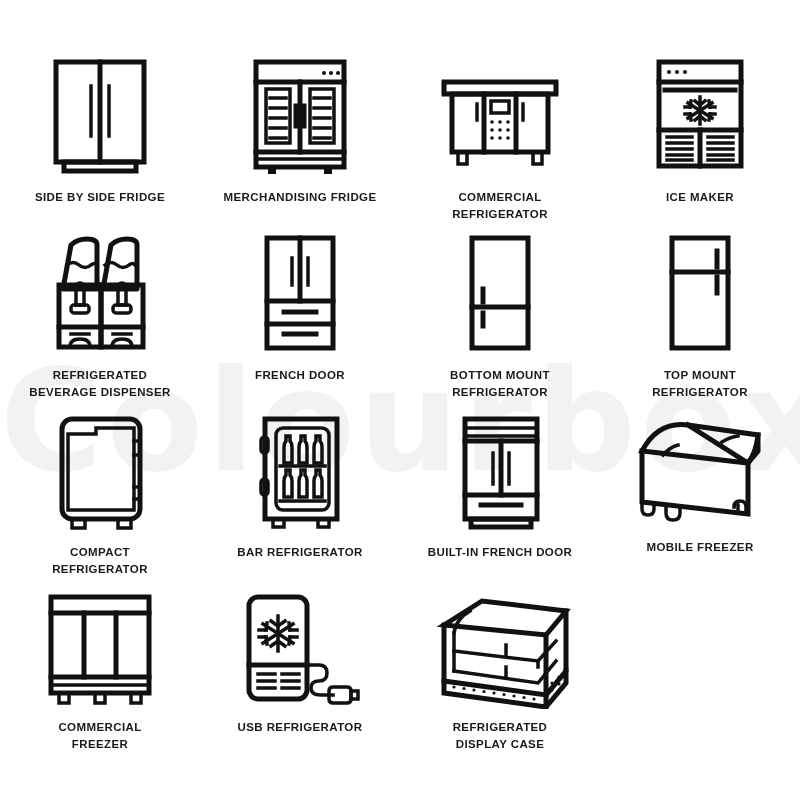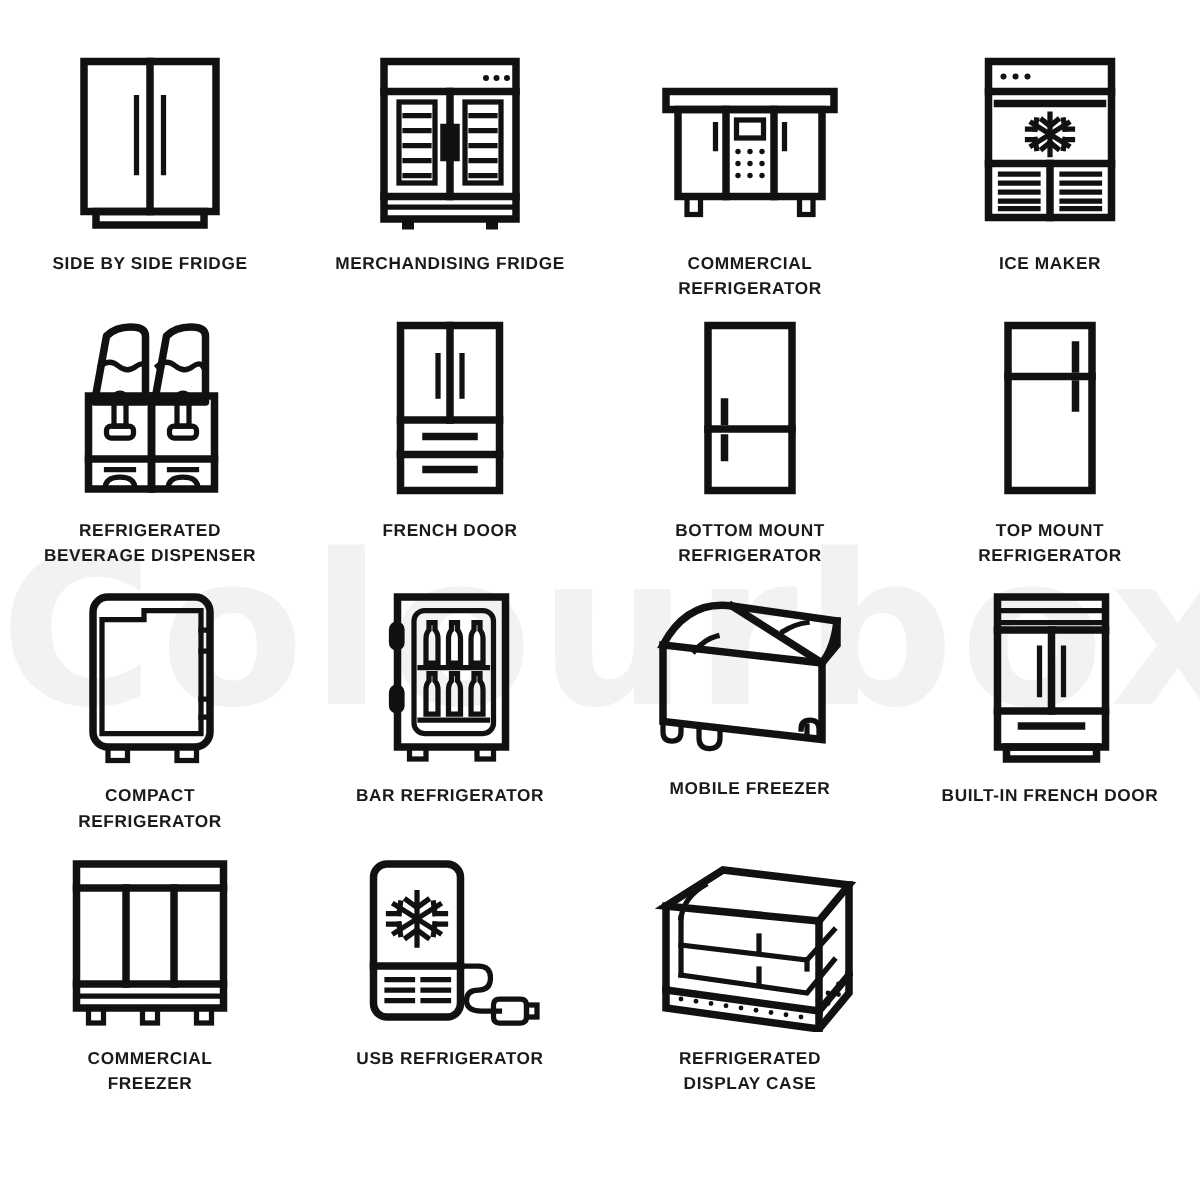--- a/index.html
+++ b/index.html
@@ -33,21 +33,21 @@
     white-space:nowrap;
   }
   
   .grid{
     position:relative;
     z-index:2;
     display:grid;
     grid-template-columns:repeat(4,200px);
     grid-template-rows:175px 180px 180px 185px;
     width:780px;
-    padding-top:33px;
+    padding-top:54px;
     box-sizing:border-box;
   }
   .cell{
     display:flex;
     flex-direction:column;
     align-items:center;
     justify-content:flex-start;
     position:relative;
   }
   .icon-wrap{
@@ -320,54 +320,54 @@
             <path d="M67 88 L67 72 Q67 68 69 66 L69 61 L73 61 L73 66 Q75 68 75 72 L75 88 Z"></path>
             <line x1="33" y1="92" x2="78" y2="92"></line>
           </g>
           <rect class="ln-thin" x="26" y="110" width="11" height="8"></rect>
           <rect class="ln-thin" x="71" y="110" width="11" height="8"></rect>
         </svg>
       </div>
       <div class="label"><span>BAR REFRIGERATOR</span></div>
     </div>
 
+    <div class="cell r3">
+      <div class="icon-wrap">
+        <svg width="106" height="125" viewBox="0 0 106 125">
+          <rect class="ln" x="18" y="10" width="72" height="100"></rect>
+          <line class="ln-thin" x1="18" y1="19" x2="90" y2="19"></line>
+          <line class="ln-thin" x1="18" y1="27" x2="90" y2="27"></line>
+          <line class="ln" x1="18" y1="32" x2="90" y2="32"></line>
+          <line class="ln" x1="54" y1="32" x2="54" y2="86"></line>
+          <line class="ln" x1="18" y1="86" x2="90" y2="86"></line>
+          <line class="ln-thin" x1="46" y1="44" x2="46" y2="75"></line>
+          <line class="ln-thin" x1="62" y1="44" x2="62" y2="75"></line>
+          <line class="ln" x1="34" y1="96" x2="74" y2="96"></line>
+          <rect class="ln" x="24" y="110" width="60" height="8"></rect>
+        </svg>
+      </div>
+      <div class="label"><span>BUILT-IN FRENCH DOOR</span></div>
+    </div>
+
     <div class="cell r4">
       <div class="icon-wrap">
         <svg width="140" height="120" viewBox="0 0 140 120">
           <path class="ln" d="M12 42 L12 93 L118 105 L118 54"></path>
           <path class="ln" d="M12 42 Q28 12 58 16 L128 26 Q126 44 118 54 Z"></path>
           <path class="ln" d="M58 16 L118 54"></path>
           <path class="ln" d="M128 26 L128 42 L118 54"></path>
           <path class="ln-thin" d="M33 46 Q40 38 48 36"></path>
           <path class="ln-thin" d="M92 33 Q100 28 108 27"></path>
           <path class="ln-thin" d="M12 93 L12 100 Q12 106 18 106 Q24 106 24 100 L24 95"></path>
           <path class="ln-thin" d="M36 96 L36 104 Q36 111 43 111 Q50 111 50 104 L50 98"></path>
           <path class="ln-thin" d="M108 103 L108 96"></path>
           <path class="ln-thin" d="M104 98 Q104 92 110 92 Q116 92 116 98 L116 104"></path>
         </svg>
       </div>
       <div class="label"><span>MOBILE FREEZER</span></div>
-    </div>
-
-    <div class="cell r3">
-      <div class="icon-wrap">
-        <svg width="106" height="125" viewBox="0 0 106 125">
-          <rect class="ln" x="18" y="10" width="72" height="100"></rect>
-          <line class="ln-thin" x1="18" y1="19" x2="90" y2="19"></line>
-          <line class="ln-thin" x1="18" y1="27" x2="90" y2="27"></line>
-          <line class="ln" x1="18" y1="32" x2="90" y2="32"></line>
-          <line class="ln" x1="54" y1="32" x2="54" y2="86"></line>
-          <line class="ln" x1="18" y1="86" x2="90" y2="86"></line>
-          <line class="ln-thin" x1="46" y1="44" x2="46" y2="75"></line>
-          <line class="ln-thin" x1="62" y1="44" x2="62" y2="75"></line>
-          <line class="ln" x1="34" y1="96" x2="74" y2="96"></line>
-          <rect class="ln" x="24" y="110" width="60" height="8"></rect>
-        </svg>
-      </div>
-      <div class="label"><span>BUILT-IN FRENCH DOOR</span></div>
     </div>
 
     <div class="cell r4">
       <div class="icon-wrap">
         <svg width="118" height="120" viewBox="0 0 118 120">
           <rect class="ln" x="10" y="8" width="98" height="96"></rect>
           <line class="ln" x1="10" y1="24" x2="108" y2="24"></line>
           <line class="ln" x1="43" y1="24" x2="43" y2="88"></line>
           <line class="ln" x1="75" y1="24" x2="75" y2="88"></line>
           <line class="ln" x1="10" y1="88" x2="108" y2="88"></line>

